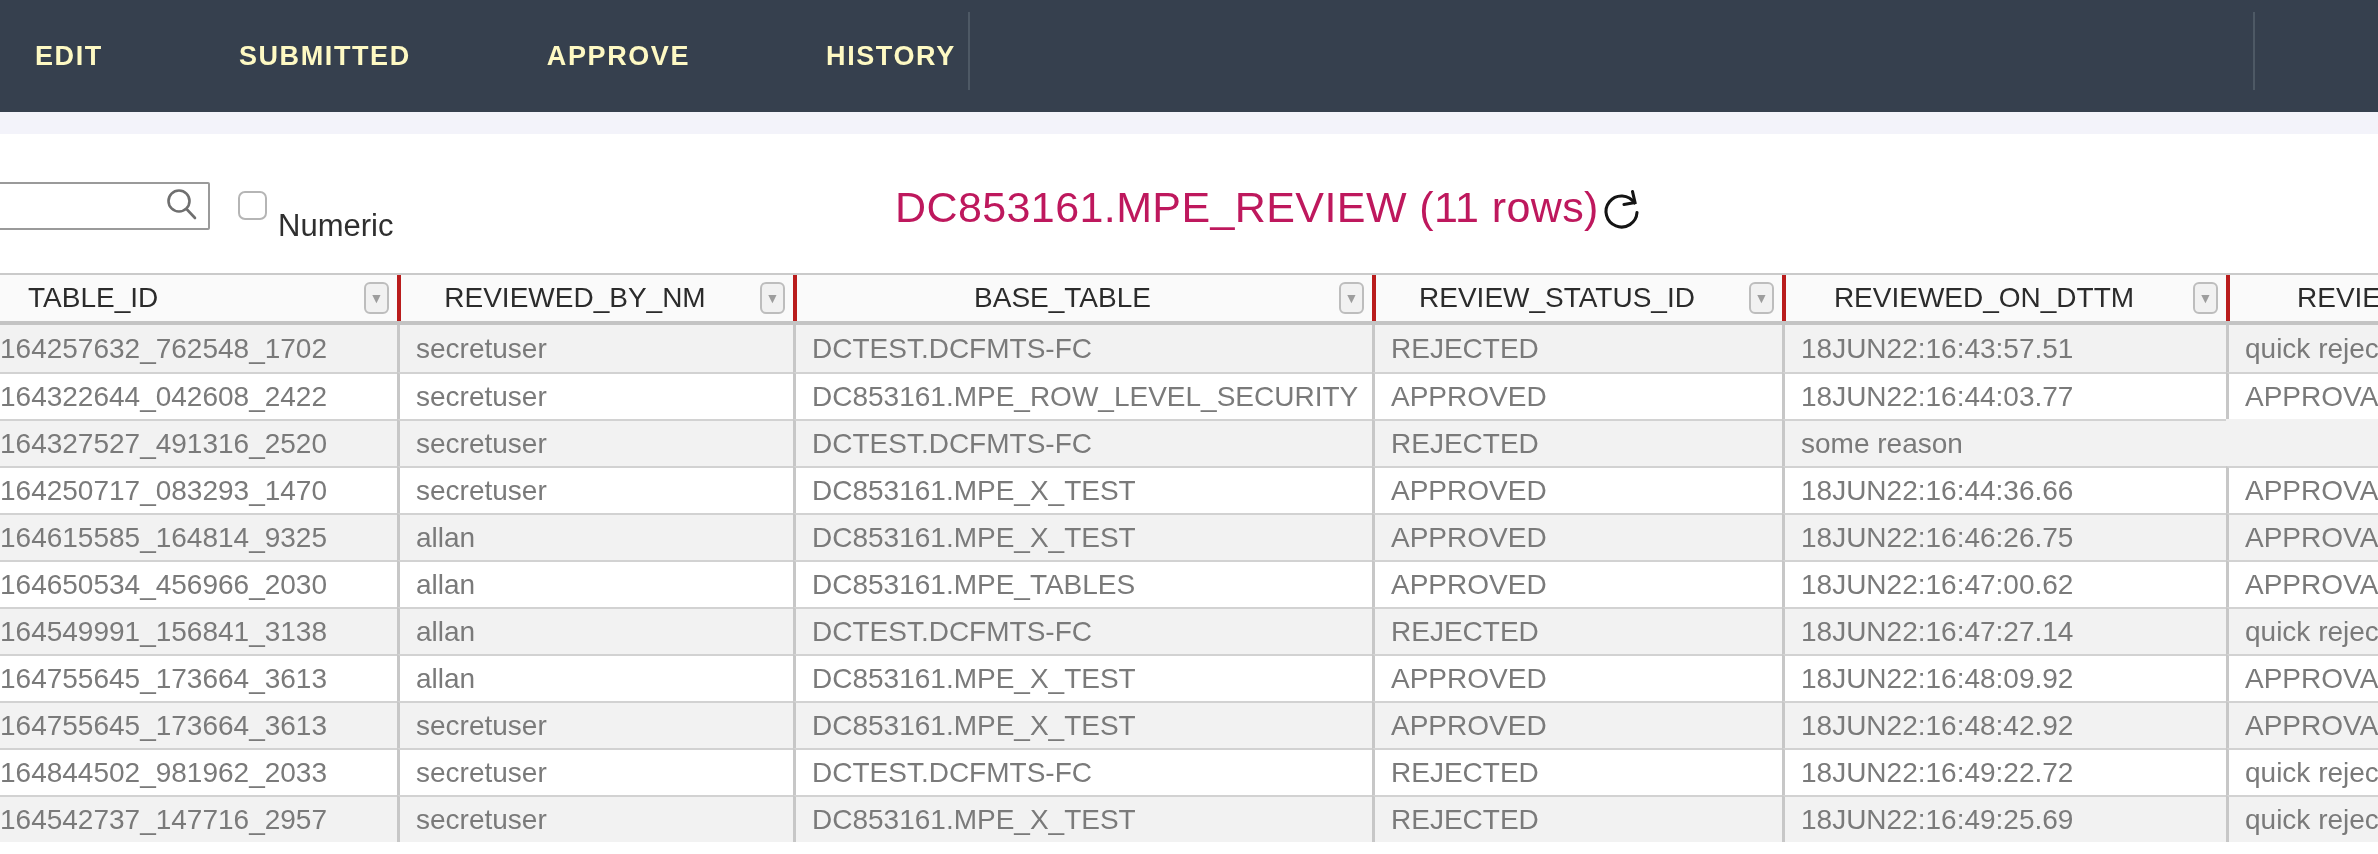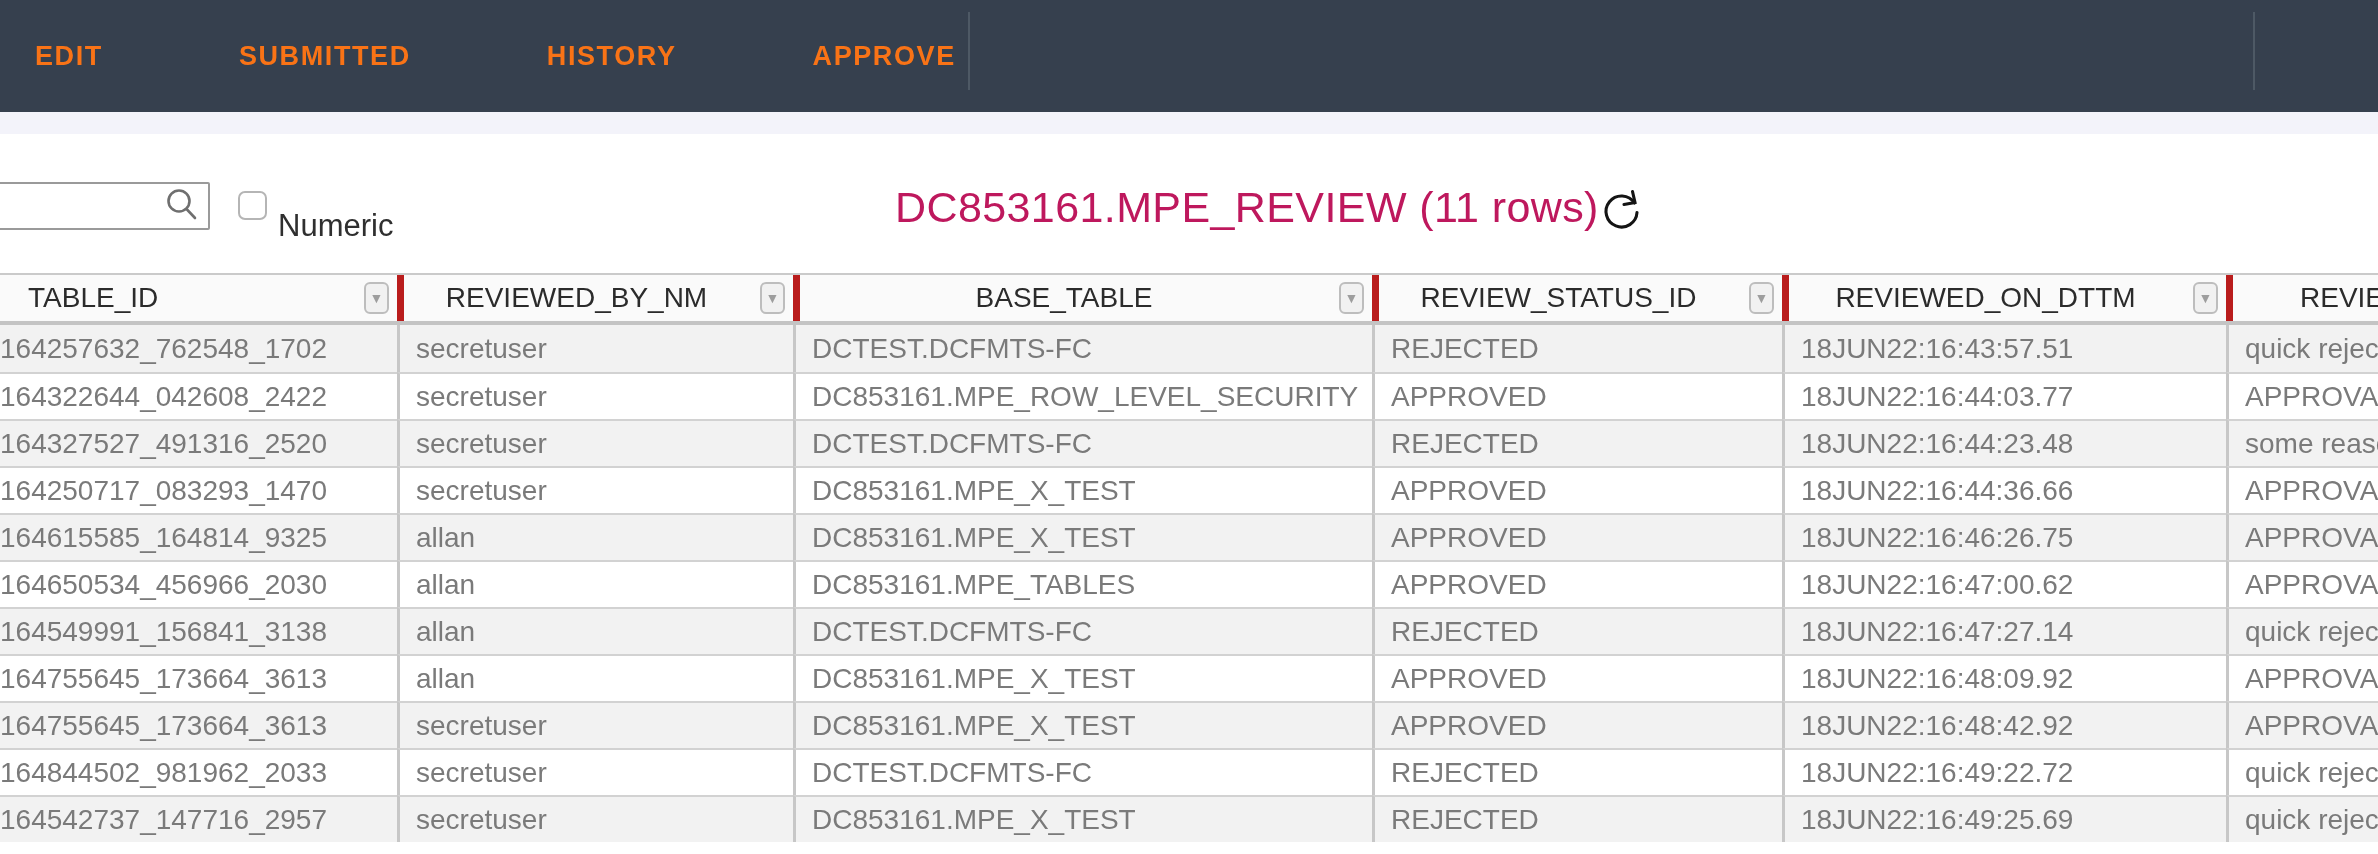--- a/index.html
+++ b/index.html
@@ -12,21 +12,21 @@
 
   
   .navbar {
     position: absolute; left: 0; top: 0;
     width: 2378px; height: 112px;
     background: #36404e;
   }
   .nav-tabs { display: flex; list-style: none; height: 100%; align-items: center; }
   .nav-tab {
     padding: 0 68px;
-    color: #f97316;
+    color: #fef9c3;
     font-size: 27px; font-weight: 700; letter-spacing: 1.6px;
     cursor: pointer; white-space: nowrap;
   }
   .nav-tab:first-child { padding-left: 35px; }
   .nav-divider {
     position: absolute; top: 12px; width: 2px; height: 78px;
     background: #4e5965;
   }
   .nav-divider.d1 { left: 968px; }
   .nav-divider.d2 { left: 2253px; }
@@ -89,21 +89,21 @@
     border-bottom: 4px solid #c4c4c4;
   }
   .hcell {
     position: relative;
     display: flex; align-items: center; justify-content: center;
     padding-right: 44px;
     font-size: 28px; color: #2b2b2b; white-space: nowrap;
   }
   .hcell.col-1 { justify-content: flex-start; padding-left: 40px; }
   .hcell.col-6 { justify-content: flex-start; padding-left: 67px; padding-right: 0; }
-  .hcell + .hcell { border-left: 7px solid #b91c1c; }
+  .hcell + .hcell { border-left: 4px solid #b91c1c; }
 
   .filter-btn {
     position: absolute; right: 8px; top: 50%;
     transform: translateY(-50%);
     width: 25px; height: 32px;
     border: 2px solid #bdbdbd; border-radius: 6px;
     background: #f1f1f1;
     display: flex; align-items: center; justify-content: center;
     cursor: pointer;
   }
@@ -121,22 +121,22 @@
   .bcell.col-6 { padding-left: 14px; }
   .bcell + .bcell { border-left: 3px solid #c7c7c7; padding-left: 16px; }
 </style>
 </head>
 <body>
 
 <div class="navbar">
   <ul class="nav-tabs" id="nav-tabs">
       <li class="nav-tab">EDIT</li>
       <li class="nav-tab">SUBMITTED</li>
+      <li class="nav-tab">APPROVE</li>
       <li class="nav-tab">HISTORY</li>
-      <li class="nav-tab">APPROVE</li>
     </ul>
   <div class="nav-divider d1"></div>
   <div class="nav-divider d2"></div>
 </div>
 
 <div class="substrip"></div>
 
 <input class="search-input" type="text" value="" style="">
 <svg class="search-icon" width="40" height="40" viewBox="0 0 40 40">
   <circle cx="16" cy="15" r="10.5" fill="none" stroke="#6f6f6f" stroke-width="2.6"></circle>
@@ -207,21 +207,20 @@
         <div class="bcell col-3">DC853161.MPE_ROW_LEVEL_SECURITY</div>
         <div class="bcell col-4">APPROVED</div>
         <div class="bcell col-5">18JUN22:16:44:03.77</div>
         <div class="bcell col-6">APPROVAL</div>
       </div>
       <div class="trow">
         <div class="bcell col-1">164327527_491316_2520</div>
         <div class="bcell col-2">secretuser</div>
         <div class="bcell col-3">DCTEST.DCFMTS-FC</div>
         <div class="bcell col-4">REJECTED</div>
-        <div class="bcell col-5">18JUN22:16:44:23.48</div>
         <div class="bcell col-6">some reason</div>
       </div>
       <div class="trow">
         <div class="bcell col-1">164250717_083293_1470</div>
         <div class="bcell col-2">secretuser</div>
         <div class="bcell col-3">DC853161.MPE_X_TEST</div>
         <div class="bcell col-4">APPROVED</div>
         <div class="bcell col-5">18JUN22:16:44:36.66</div>
         <div class="bcell col-6">APPROVAL</div>
       </div>

